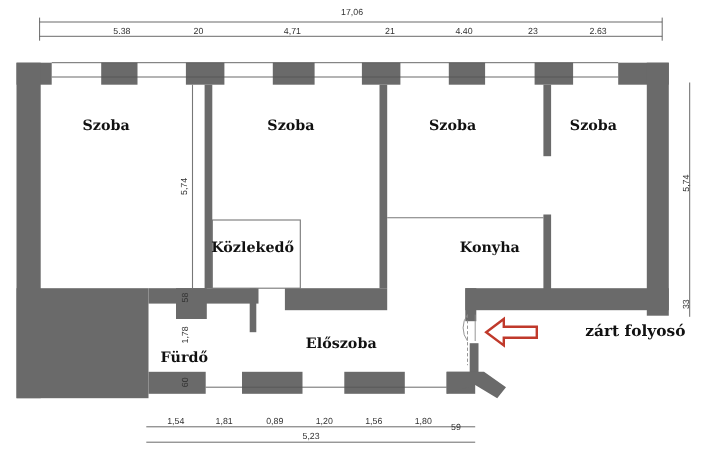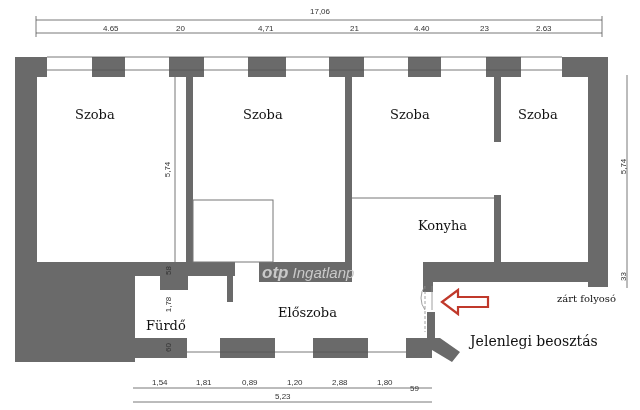--- a/index.html
+++ b/index.html
@@ -1,21 +1,21 @@
 <!DOCTYPE html>
 <html><head>
 <meta charset="utf-8">
 <style>
   html, body { margin: 0; padding: 0; background: #ffffff; }
   body { width: 640px; height: 410px; position: relative; overflow: hidden; font-family: "DejaVu Serif", serif; }
   .plan { position: absolute; left: 0; top: 0; width: 516px; height: 410px; }
-  .label { position: absolute; font-family: "DejaVu Serif", serif; font-weight: normal; color: #111; font-size: 13px; white-space: nowrap; }
+  .label { position: absolute; font-family: "DejaVu Serif", serif; font-weight: bold; color: #111; font-size: 13px; white-space: nowrap; }
   .dim { position: absolute; font-family: "Liberation Sans", sans-serif; font-size: 8px; color: #333; white-space: nowrap; }
   .dim.v { transform: rotate(-90deg); transform-origin: center center; }
-  .small { font-size: 10px; margin-left: 25px; }
+  .small { font-size: 14px; }
   .title { font-size: 14px; }
   .wm { position: absolute; font-family: "Liberation Sans", sans-serif; color: #c9c9c9; font-size: 15px; white-space: nowrap; }
   .wm b { font-weight: bold; font-style: italic; font-size: 17px; }
   .wm i { font-style: italic; }
 </style>
 </head>
 <body>
 
 <div class="plan">
   <svg width="640" height="410" viewBox="0 0 640 410">
@@ -92,55 +92,54 @@
       <line x1="133" y1="402" x2="432" y2="402"></line>
     </g>
 
     <g stroke="#555" stroke-width="0.8">
       <line x1="627" y1="75" x2="627" y2="288"></line>
     </g>
   </svg>
 
   
   <span class="dim" style="left:310px;top:7px">17,06</span>
-  <span class="dim" style="left:103px;top:24px">4.65</span>
+  <span class="dim" style="left:103px;top:24px">5.38</span>
   <span class="dim" style="left:176px;top:24px">20</span>
   <span class="dim" style="left:258px;top:24px">4,71</span>
   <span class="dim" style="left:350px;top:24px">21</span>
   <span class="dim" style="left:414px;top:24px">4.40</span>
   <span class="dim" style="left:480px;top:24px">23</span>
   <span class="dim" style="left:536px;top:24px">2.63</span>
 
   
   <span class="dim" style="left:152px;top:378px">1,54</span>
   <span class="dim" style="left:196px;top:378px">1,81</span>
   <span class="dim" style="left:242px;top:378px">0,89</span>
   <span class="dim" style="left:287px;top:378px">1,20</span>
-  <span class="dim" style="left:332px;top:378px">2,88</span>
+  <span class="dim" style="left:332px;top:378px">1,56</span>
   <span class="dim" style="left:377px;top:378px">1,80</span>
   <span class="dim" style="left:410px;top:384px">59</span>
   <span class="dim" style="left:275px;top:392px">5,23</span>
 
   
   <span class="dim v" style="left:160px;top:165px">5,74</span>
   <span class="dim v" style="left:164px;top:266px">58</span>
   <span class="dim v" style="left:161px;top:300px">1,78</span>
   <span class="dim v" style="left:164px;top:343px">60</span>
 
   
   <span class="dim v" style="left:616px;top:162px">5,74</span>
   <span class="dim v" style="left:619px;top:272px">33</span>
 
   
   <span class="label" style="left:75px;top:107px">Szoba</span>
   <span class="label" style="left:243px;top:107px">Szoba</span>
   <span class="label" style="left:390px;top:107px">Szoba</span>
   <span class="label" style="left:518px;top:107px">Szoba</span>
+  <span class="label" style="left:192px;top:218px">Közlekedő</span>
   <span class="label" style="left:418px;top:218px">Konyha</span>
   <span class="label" style="left:278px;top:305px">Előszoba</span>
   <span class="label" style="left:146px;top:318px">Fürdő</span>
 
   <span class="label small" style="left:532px;top:293px">zárt folyosó</span>
-  <span class="label title" style="left:470px;top:333px">Jelenlegi beosztás</span>
 
   
-  <span class="wm" style="left:262px;top:263px"><b>otp</b> <i>Ingatlanp</i></span>
 </div>
 
 </body></html>

